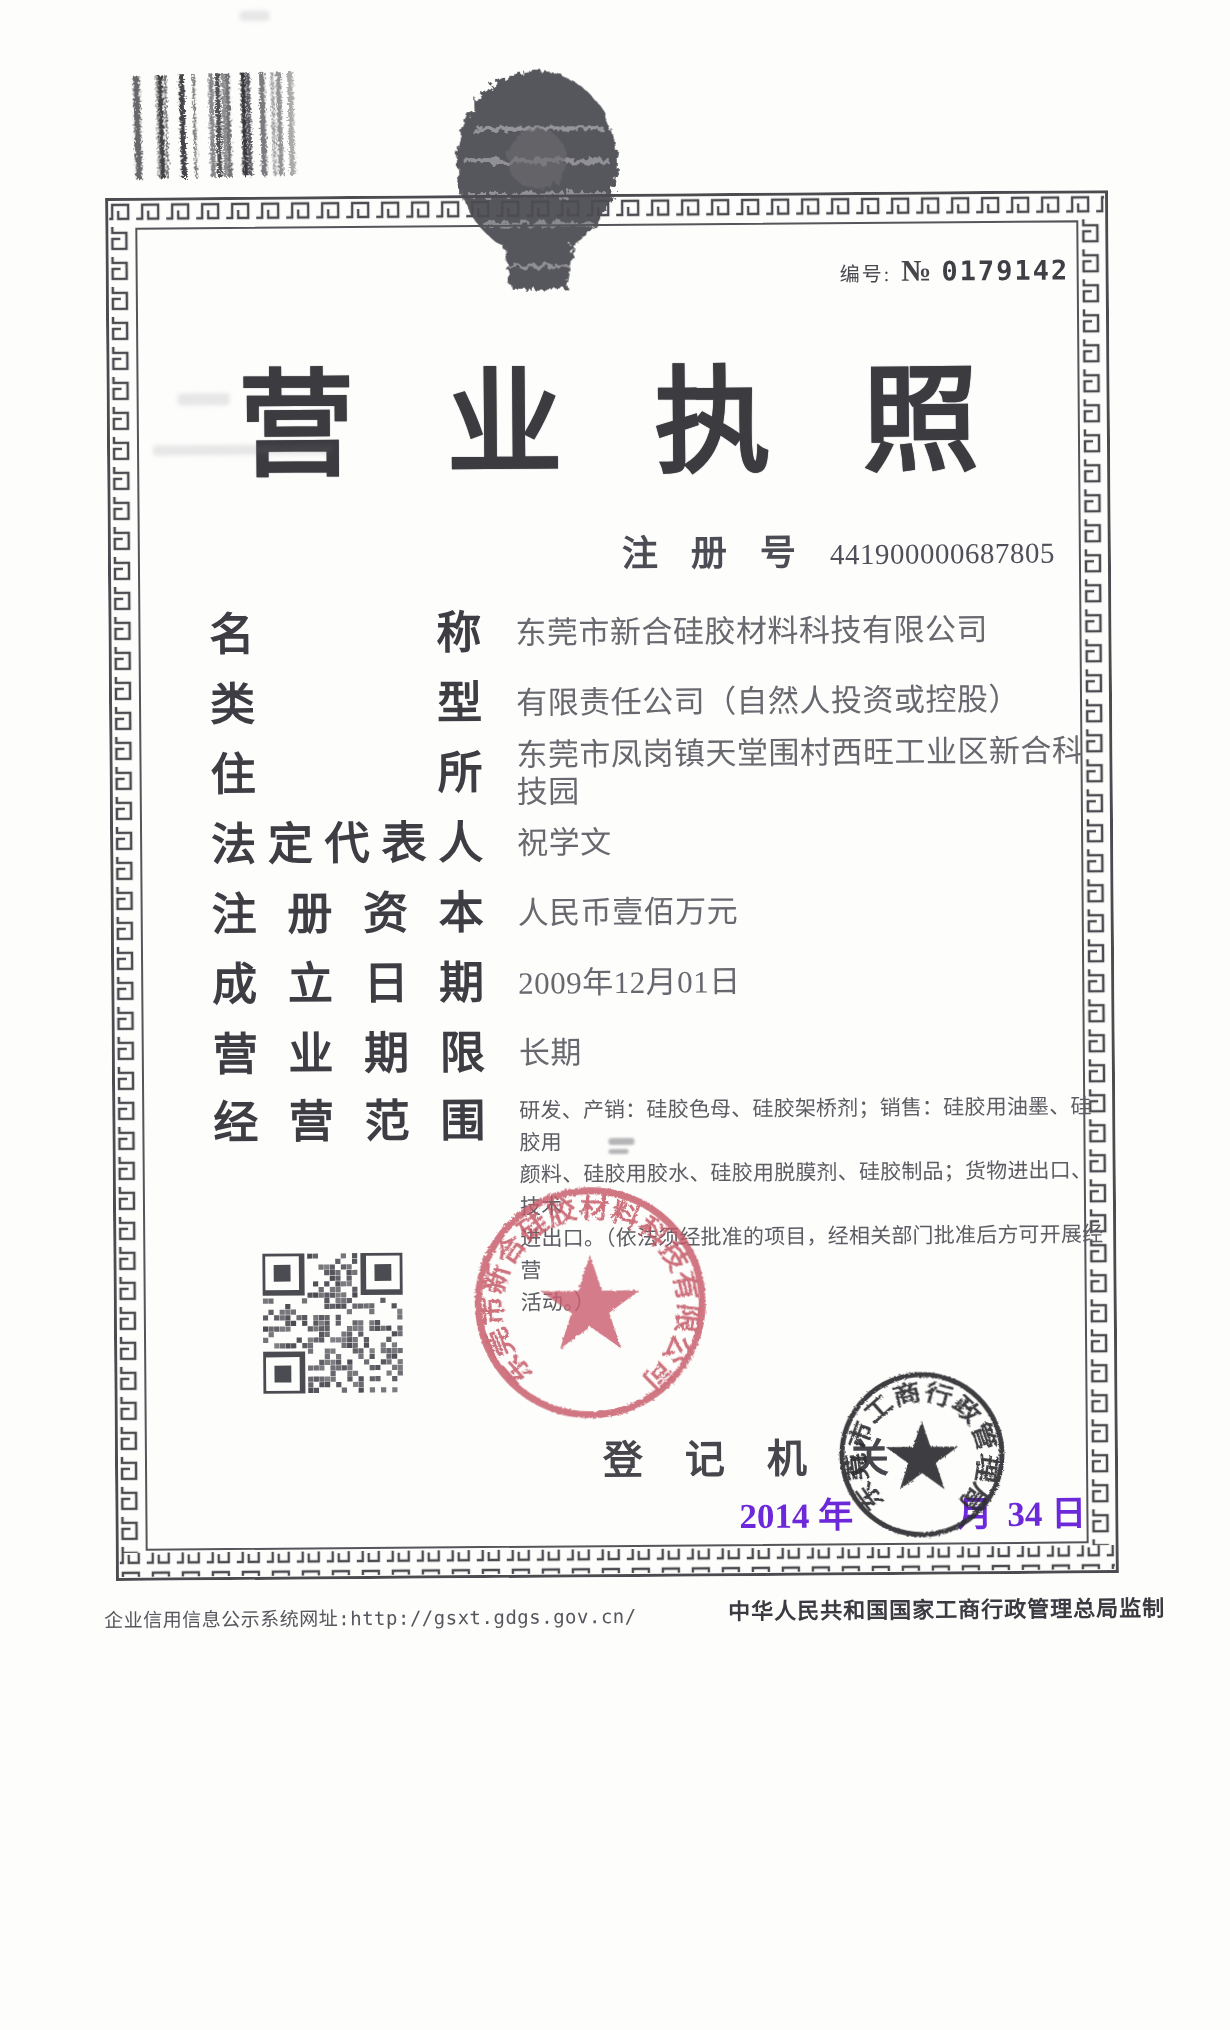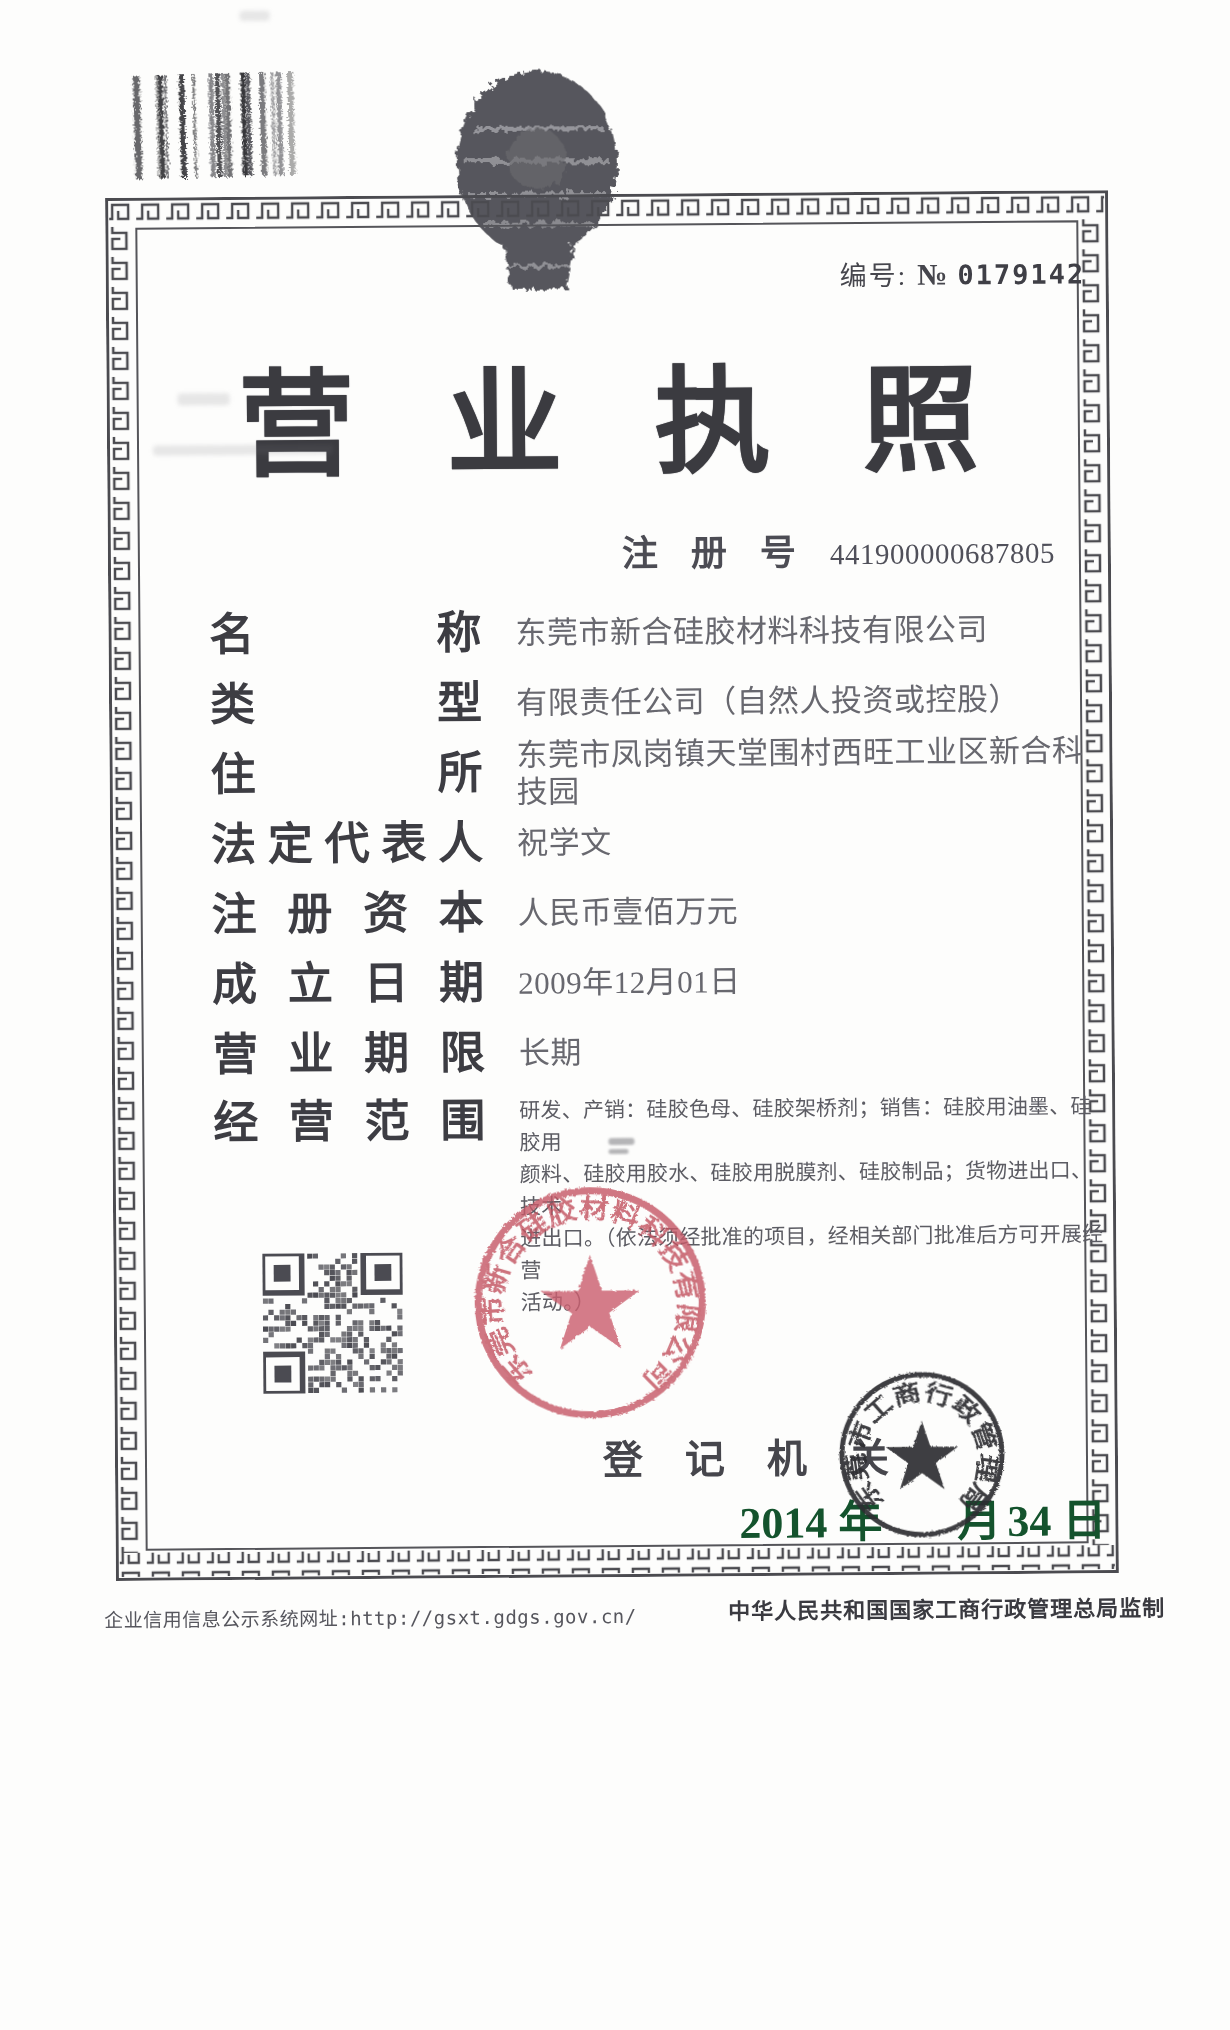--- a/index.html
+++ b/index.html
@@ -5,21 +5,21 @@
   html,body{margin:0;padding:0;background:#ffffff;}
   .page{position:relative;width:1230px;height:2030px;background:#fdfdfc;overflow:hidden;
         font-family:"Liberation Serif", serif;color:#3d3d42;}
   .tilt{position:absolute;left:0;top:0;width:1230px;height:2030px;
         transform:rotate(-0.45deg);transform-origin:615px 60px;}
   .abs{position:absolute;}
 
   
   .serial{left:838px;top:256px;width:250px;display:flex;align-items:baseline;gap:10px;
           color:#46464d;}
-  .serial .lbl{font-size:27px;letter-spacing:2px;}
+  .serial .lbl{font-size:20px;letter-spacing:2px;}
   .serial .no-sym{font-size:30px;font-weight:900;}
   .serial .num{font-family:"DejaVu Sans Mono", monospace;font-size:27px;font-weight:600;
                letter-spacing:2px;color:#3f3f46;}
 
   
   .title{left:104px;top:328px;width:1003px;display:flex;justify-content:center;gap:92px;}
   .title span{font-family:"Liberation Sans", sans-serif;font-size:116px;font-weight:900;
               color:#3b3b40;text-shadow:0 0 1px #55555a;}
 
   
@@ -33,21 +33,21 @@
   .frow.scope{align-items:flex-start;height:auto;margin-top:6px;}
   .flabel{width:272px;font-size:45px;font-weight:700;color:#3d3d43;
           text-align:justify;text-align-last:justify;line-height:1.1;flex:none;}
   .frow.scope .flabel{margin-top:2px;}
   .fvalue{margin-left:34px;font-size:31px;color:#68686f;letter-spacing:0.5px;line-height:1.2;}
   .scope-lines{margin-left:34px;width:606px;}
   .scope-lines div{font-size:21px;line-height:32px;color:#5c5c63;letter-spacing:0.2px;}
 
   
   .issuer{left:592px;top:1428px;font-size:40px;font-weight:600;letter-spacing:16px;color:#46464c;}
-  .dpart{top:1488px;font-size:44px;font-weight:600;color:#14532d;}
+  .dpart{top:1488px;font-size:35px;font-weight:600;color:#6d28d9;}
   .d-year{left:728px;} .d-month{left:946px;} .d-day{left:996px;}
 
   
   .footer-left{left:92px;top:1601px;font-family:"DejaVu Sans Mono", monospace;
                font-size:19px;color:#56565d;letter-spacing:0.5px;}
   .footer-right{left:716px;top:1594px;font-size:22px;font-weight:700;color:#3a3a40;
                 letter-spacing:1px;}
 
   
   .artifact{position:absolute;background:rgba(110,110,118,0.16);filter:blur(2px);border-radius:3px;}

